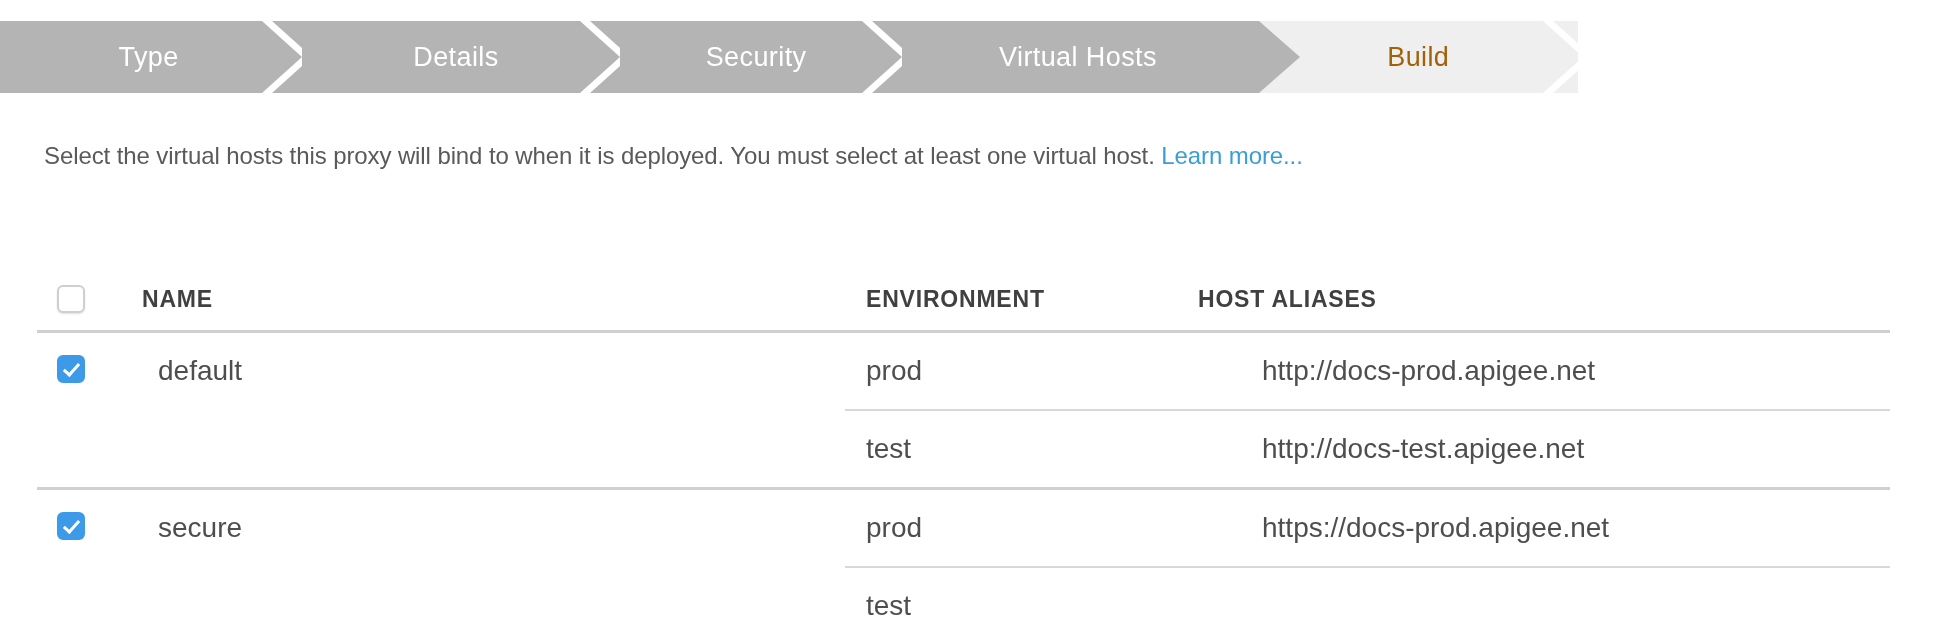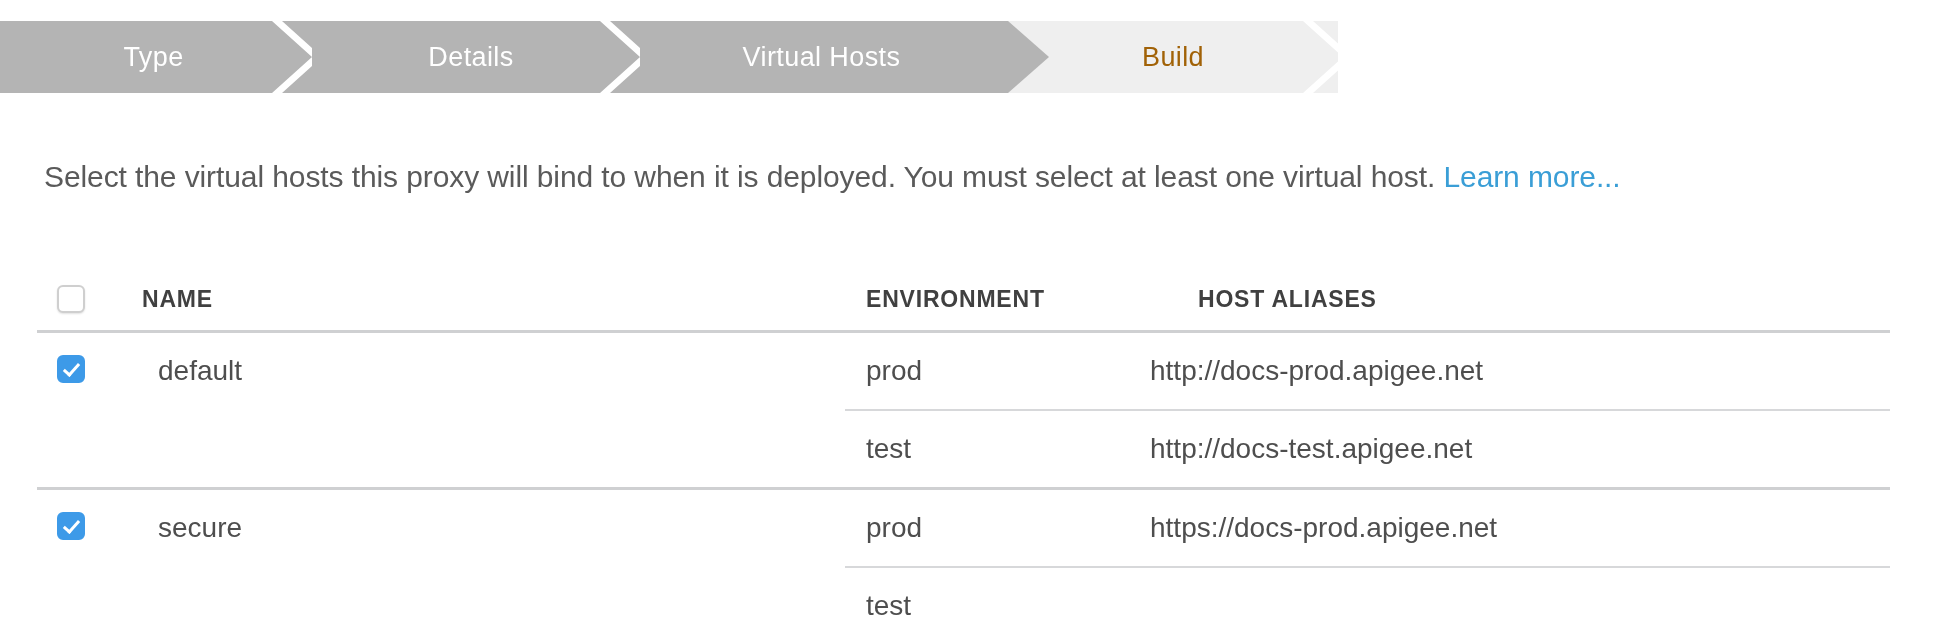--- a/index.html
+++ b/index.html
@@ -81,22 +81,22 @@
     border-top: 36px solid transparent;
     border-bottom: 36px solid transparent;
     border-left: 41px solid #b4b4b4;
     z-index: 2;
   }
 
   
   .description {
     position: absolute;
     left: 44px;
-    top: 160px;
-    font-size: 30px;
+    top: 142px;
+    font-size: 24px;
     color: #5a5a5a;
     white-space: nowrap;
     letter-spacing: -0.1px;
   }
   .learn-more {
     color: #3a9ed6;
     text-decoration: none;
     cursor: pointer;
   }
 
@@ -187,21 +187,21 @@
   }
   .cell {
     position: absolute;
     top: 22px;
     font-size: 28px;
     color: #4e4e4e;
     white-space: nowrap;
   }
   .cell.name-cell { left: 158px; }
   .cell.env-cell  { left: 866px; }
-  .cell.host-cell { left: 1150px; }
+  .cell.host-cell { left: 1262px; }
   .row-check {
     position: absolute;
     left: 57px;
     top: 22px;
   }
 </style>
 </head>
 <body>
 
 <div class="wizard">
@@ -213,20 +213,26 @@
     </svg>
   </div>
 
   <div class="step done" style="width:328px">
     <span class="step-label">Details</span>
     <svg class="notch" viewBox="0 0 40 72" preserveAspectRatio="none">
       <polygon points="0,0 40,36 0,72 10,72 50,36 10,0" fill="#ffffff"></polygon>
     </svg>
   </div>
 
+  <div class="step done" style="width:292px">
+    <span class="step-label">Security</span>
+    <svg class="notch" viewBox="0 0 40 72" preserveAspectRatio="none">
+      <polygon points="0,0 40,36 0,72 10,72 50,36 10,0" fill="#ffffff"></polygon>
+    </svg>
+  </div>
 
   <div class="step done arrow-end" style="width:373px">
     <span class="step-label">Virtual Hosts</span>
   </div>
 
   <div class="step todo" style="width:330px">
     <span class="step-label">Build</span>
     <svg class="notch" viewBox="0 0 40 72" preserveAspectRatio="none">
       <polygon points="0,0 40,36 0,72 10,72 50,36 10,0" fill="#ffffff"></polygon>
     </svg>

